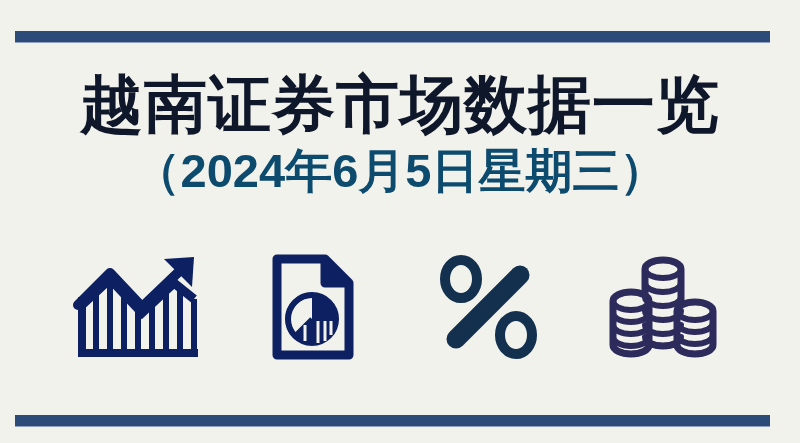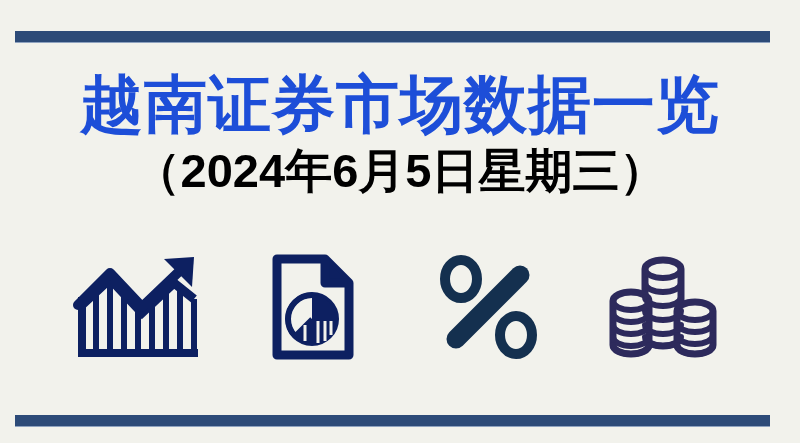--- a/index.html
+++ b/index.html
@@ -32,30 +32,30 @@
 
   .title-block {
     position: absolute;
     left: 0;
     top: 68px;
     width: 800px;
     text-align: center;
   }
   .title {
     display: block;
-    color: #1d4ed8;
+    color: #0f172a;
     font-size: 63px;
     font-weight: bold;
     line-height: 72px;
     letter-spacing: 1px;
     white-space: nowrap;
   }
   .subtitle {
     display: block;
-    color: #000000;
+    color: #0c4a6e;
     font-size: 47px;
     font-weight: bold;
     line-height: 62px;
     letter-spacing: 0px;
     white-space: nowrap;
   }
 
   .icon-row {
     position: absolute;
     left: 0;

